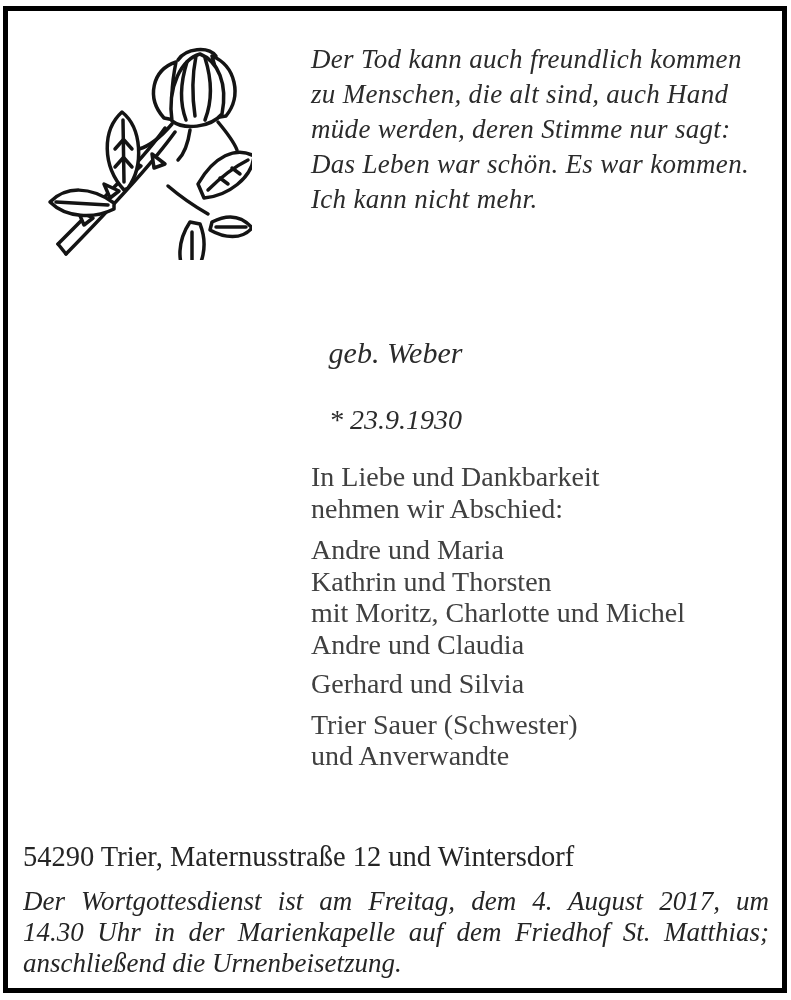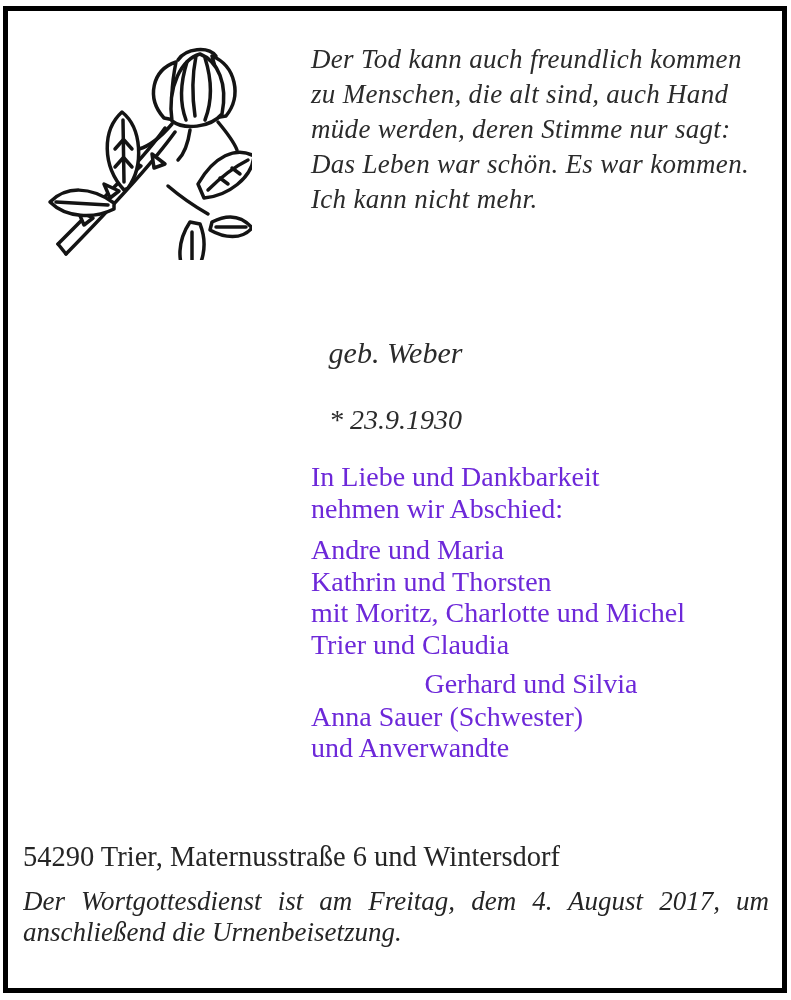--- a/index.html
+++ b/index.html
@@ -33,25 +33,25 @@
     position:absolute; top:336px; left:0; width:100%;
     text-align:center; font-style:italic; font-size:30px; color:#2b2b2b;
   }
   .dates {
     position:absolute; top:372px; left:0; width:100%;
     display:flex; justify-content:center; gap:38px;
     font-style:italic; font-size:28px; color:#2b2b2b;margin-top:32px;
   }
   .farewell {
     position:absolute; left:311px; top:461px; width:440px;
-    font-size:28px; line-height:31.5px; color:#6d28d9;
+    font-size:28px; line-height:31.5px; color:#404040;
   }
   .farewell .group { margin:0 0 8px 0; }
   .farewell .group.intro { margin-bottom:10px; }
-  .farewell .group.friends { margin-bottom:1px;text-align:center; }
+  .farewell .group.friends { margin-bottom:9px; }
   .address {
     position:absolute; left:23px; top:841px;
     font-size:28.5px; color:#252525;
   }
   .service {
     position:absolute; left:23px; top:886px; width:746px;
     font-size:27px; line-height:31px; color:#252525;font-style:italic;
   }
   .service .jline { height:31px; overflow:hidden; text-align:justify; }
   .service .jline::after { content:""; display:inline-block; width:100%; height:0; }
@@ -130,31 +130,32 @@
 
   <div class="farewell">
     <div class="group intro">
       <div>In Liebe und Dankbarkeit</div>
       <div>nehmen wir Abschied:</div>
     </div>
     <div class="group family">
       <div>Andre und Maria</div>
       <div>Kathrin und Thorsten</div>
       <div>mit Moritz, Charlotte und Michel</div>
-      <div>Trier und Claudia</div>
+      <div>Andre und Claudia</div>
     </div>
     <div class="group friends">
       <div>Gerhard und Silvia</div>
     </div>
     <div class="group relatives">
-      <div>Anna Sauer (Schwester)</div>
+      <div>Trier Sauer (Schwester)</div>
       <div>und Anverwandte</div>
     </div>
   </div>
 
-  <div class="address">54290 Trier, Maternusstraße 6 und Wintersdorf</div>
+  <div class="address">54290 Trier, Maternusstraße 12 und Wintersdorf</div>
 
   <div class="service">
     <div class="jline">Der Wortgottesdienst ist am Freitag, dem 4. August 2017, um</div>
+    <div class="jline">14.30 Uhr in der Marienkapelle auf dem Friedhof St. Matthias;</div>
     <div class="lastline">anschließend die Urnenbeisetzung.</div>
   </div>
 
 </div>
 
 </body></html>

